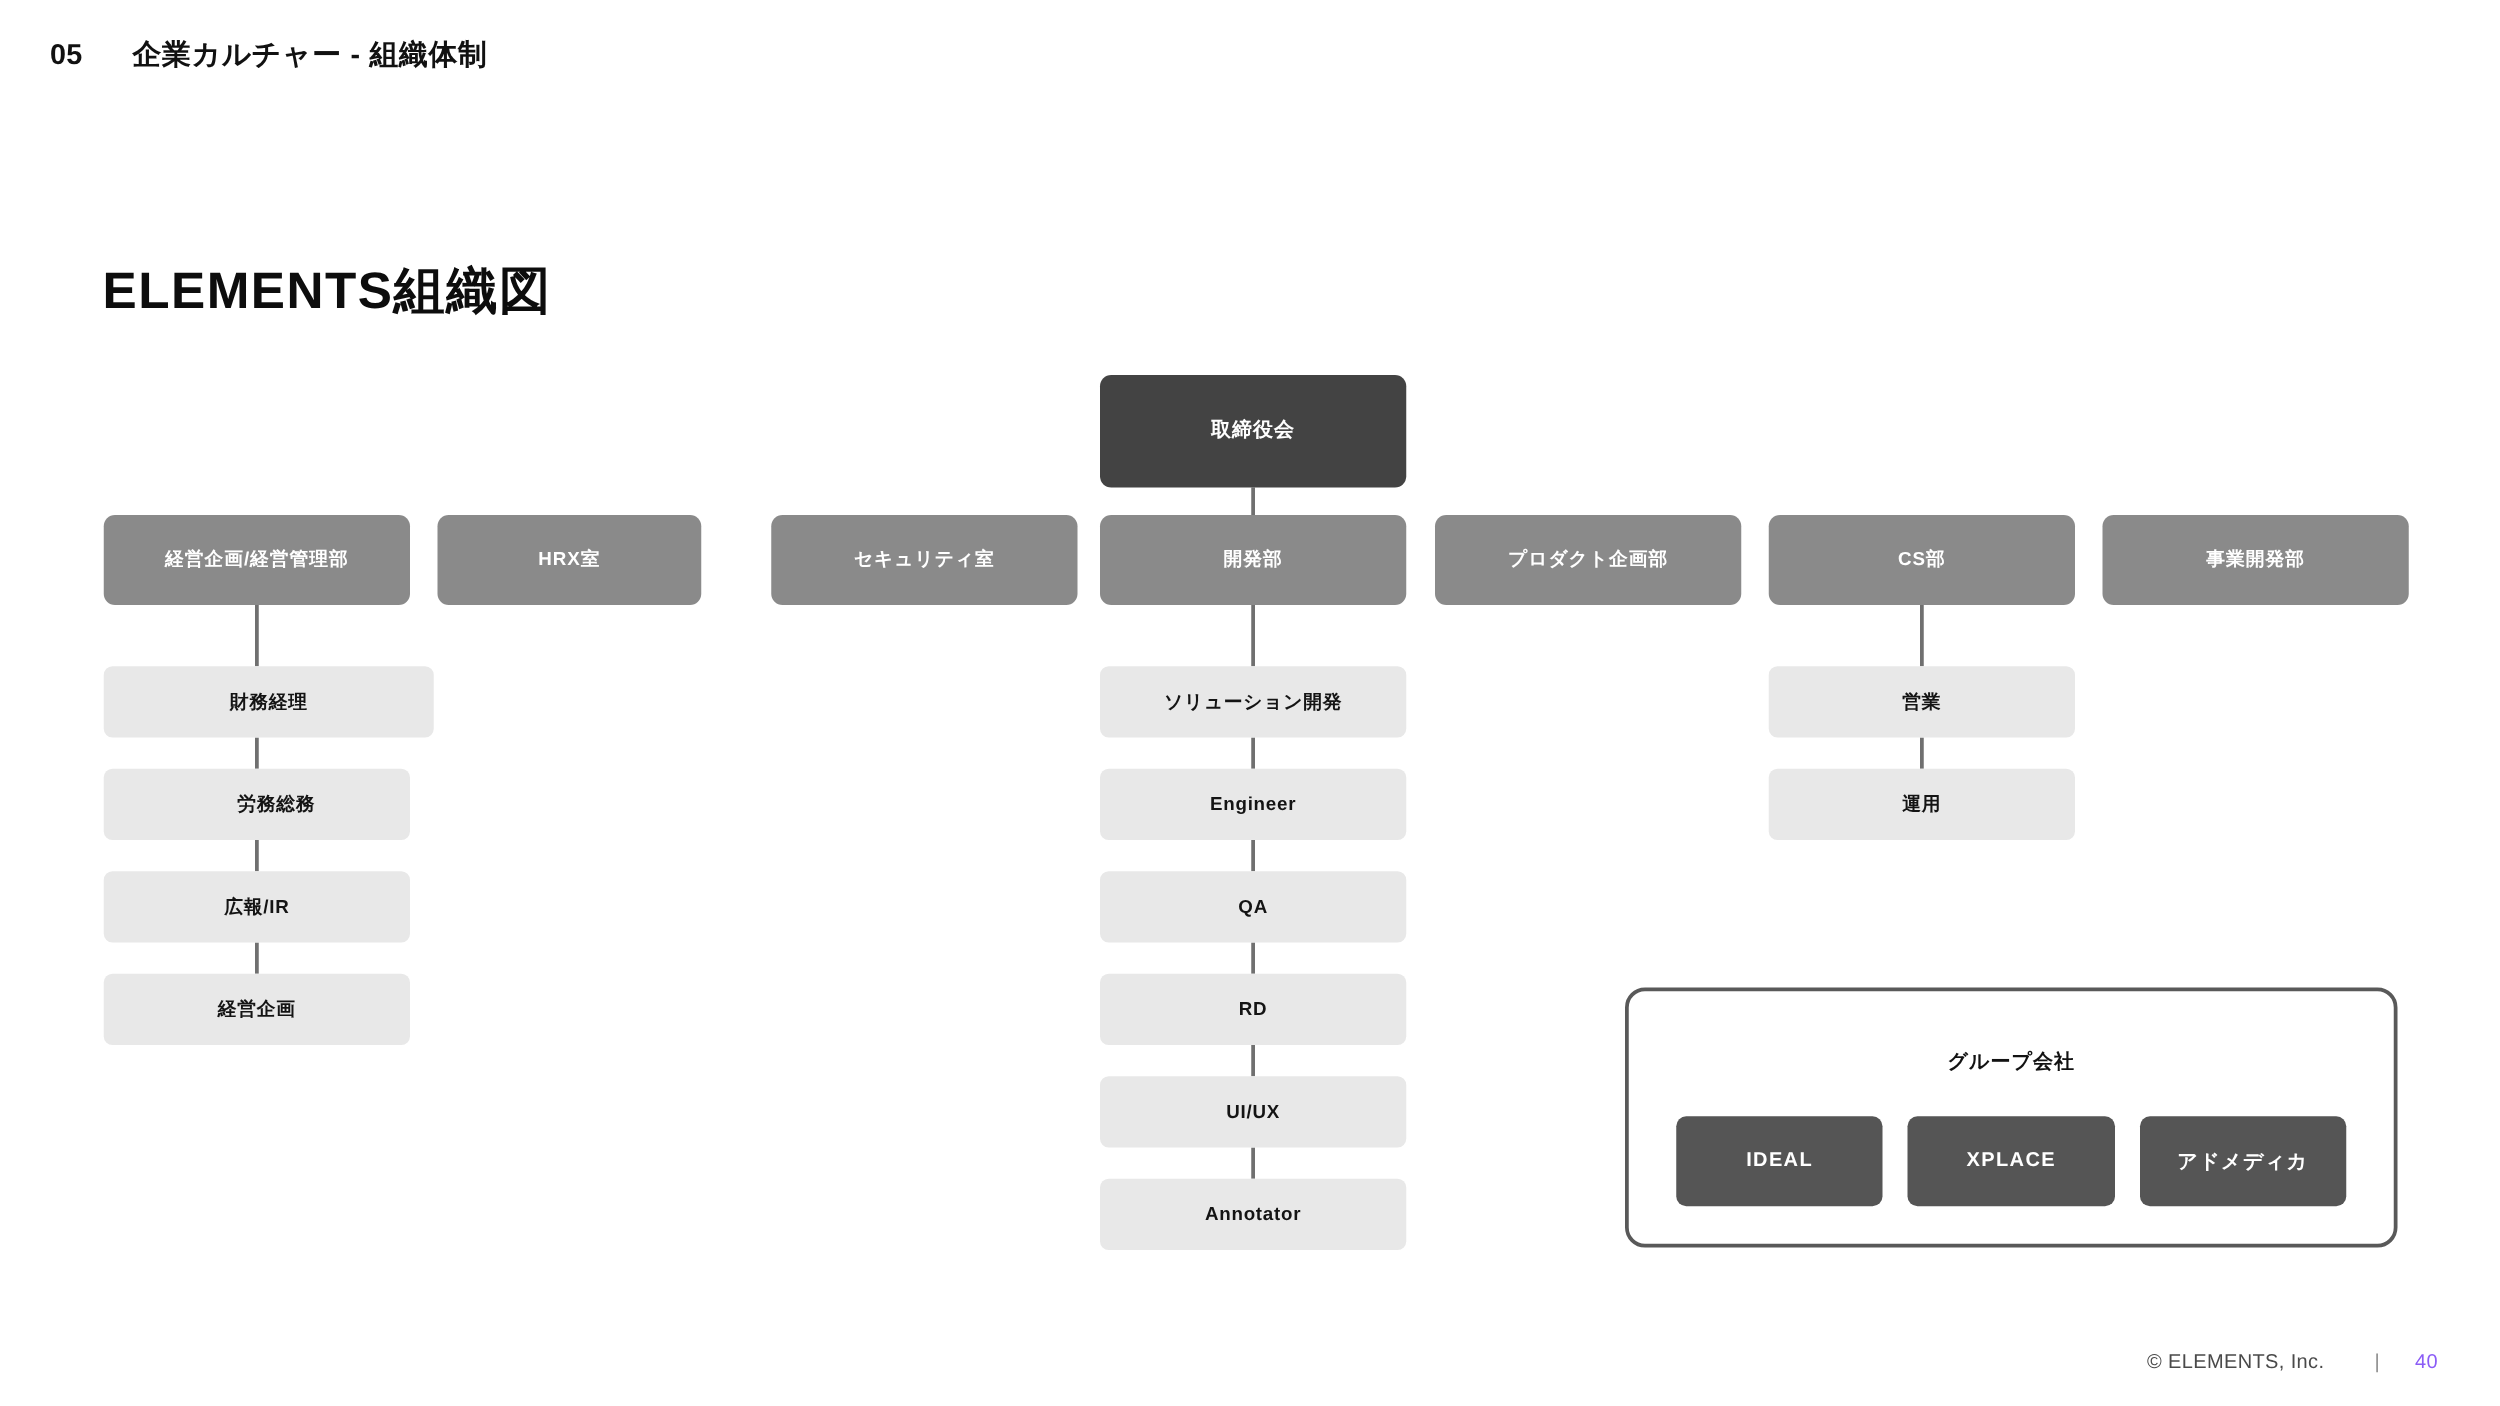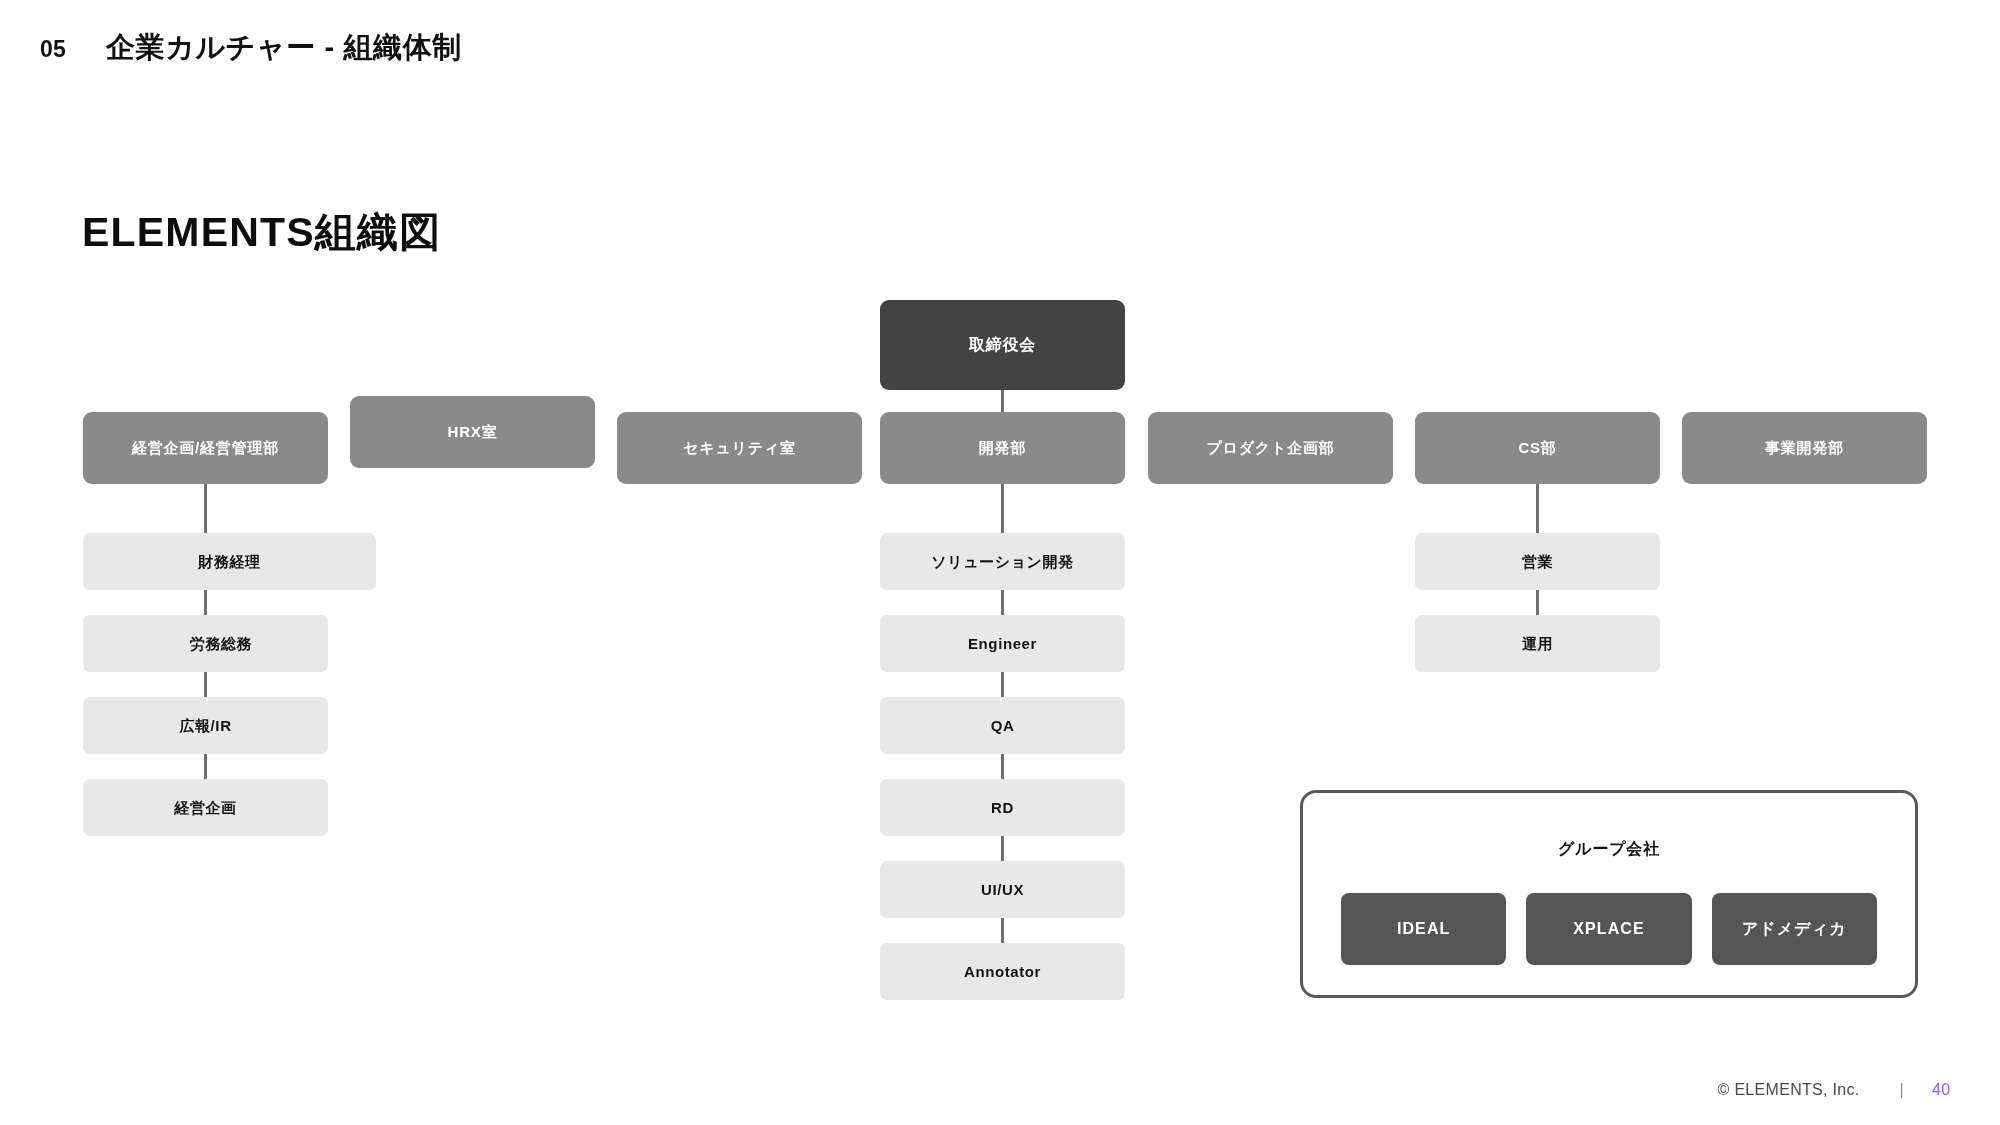--- a/index.html
+++ b/index.html
@@ -37,21 +37,21 @@
   }
   .header-number {
     font-size: 23px;
     font-weight: 700;
     letter-spacing: 0.3px;
     color: #111111;
     width: 66px;
     display: inline-block;
   }
   .header-title {
-    font-size: 29px;
+    font-size: 23px;
     font-weight: 700;
     letter-spacing: 0.6px;
     color: #111111;
   }
 
   
   .page-title {
     position: absolute;
     left: 82px;
     top: 178px;
@@ -196,36 +196,36 @@
 
   <div class="org-chart" id="org-chart">
       <div class="node node-root" style="left: 880px; top: 300px; width: 245px; height: 90px;">
         <span>取締役会</span>
       </div>
       <div class="connector" style="left: 1001px; top: 390px; height: 22px;"></div>
       <div class="node node-dept" style="left: 83px; top: 412px; width: 245px; height: 72px;">
         <span>経営企画/経営管理部</span>
       </div>
       <div class="connector" style="left: 204px; top: 484px; height: 49px;"></div>
-      <div class="node node-team" style="left: 83px; top: 533px; width: 293px; height: 57px;">
+      <div class="node node-team" style="left: 83px; top: 533px; width: 264px; height: 57px;">
         <span>財務経理</span>
       </div>
       <div class="connector" style="left: 204px; top: 590px; height: 25px;"></div>
       <div class="node node-team" style="left: 83px; top: 615px; width: 245px; height: 57px; padding-left: 31px;">
         <span>労務総務</span>
       </div>
       <div class="connector" style="left: 204px; top: 672px; height: 25px;"></div>
       <div class="node node-team" style="left: 83px; top: 697px; width: 245px; height: 57px;">
         <span>広報/IR</span>
       </div>
       <div class="connector" style="left: 204px; top: 754px; height: 25px;"></div>
       <div class="node node-team" style="left: 83px; top: 779px; width: 245px; height: 57px;">
         <span>経営企画</span>
       </div>
-      <div class="node node-dept" style="left: 350px; top: 396px; width: 245px; height: 72px;">
+      <div class="node node-dept" style="left: 350px; top: 412px; width: 211px; height: 72px;">
         <span>HRX室</span>
       </div>
       <div class="node node-dept" style="left: 617px; top: 412px; width: 245px; height: 72px;">
         <span>セキュリティ室</span>
       </div>
       <div class="node node-dept" style="left: 880px; top: 412px; width: 245px; height: 72px;">
         <span>開発部</span>
       </div>
       <div class="connector" style="left: 1001px; top: 484px; height: 49px;"></div>
       <div class="node node-team" style="left: 880px; top: 533px; width: 245px; height: 57px;">

